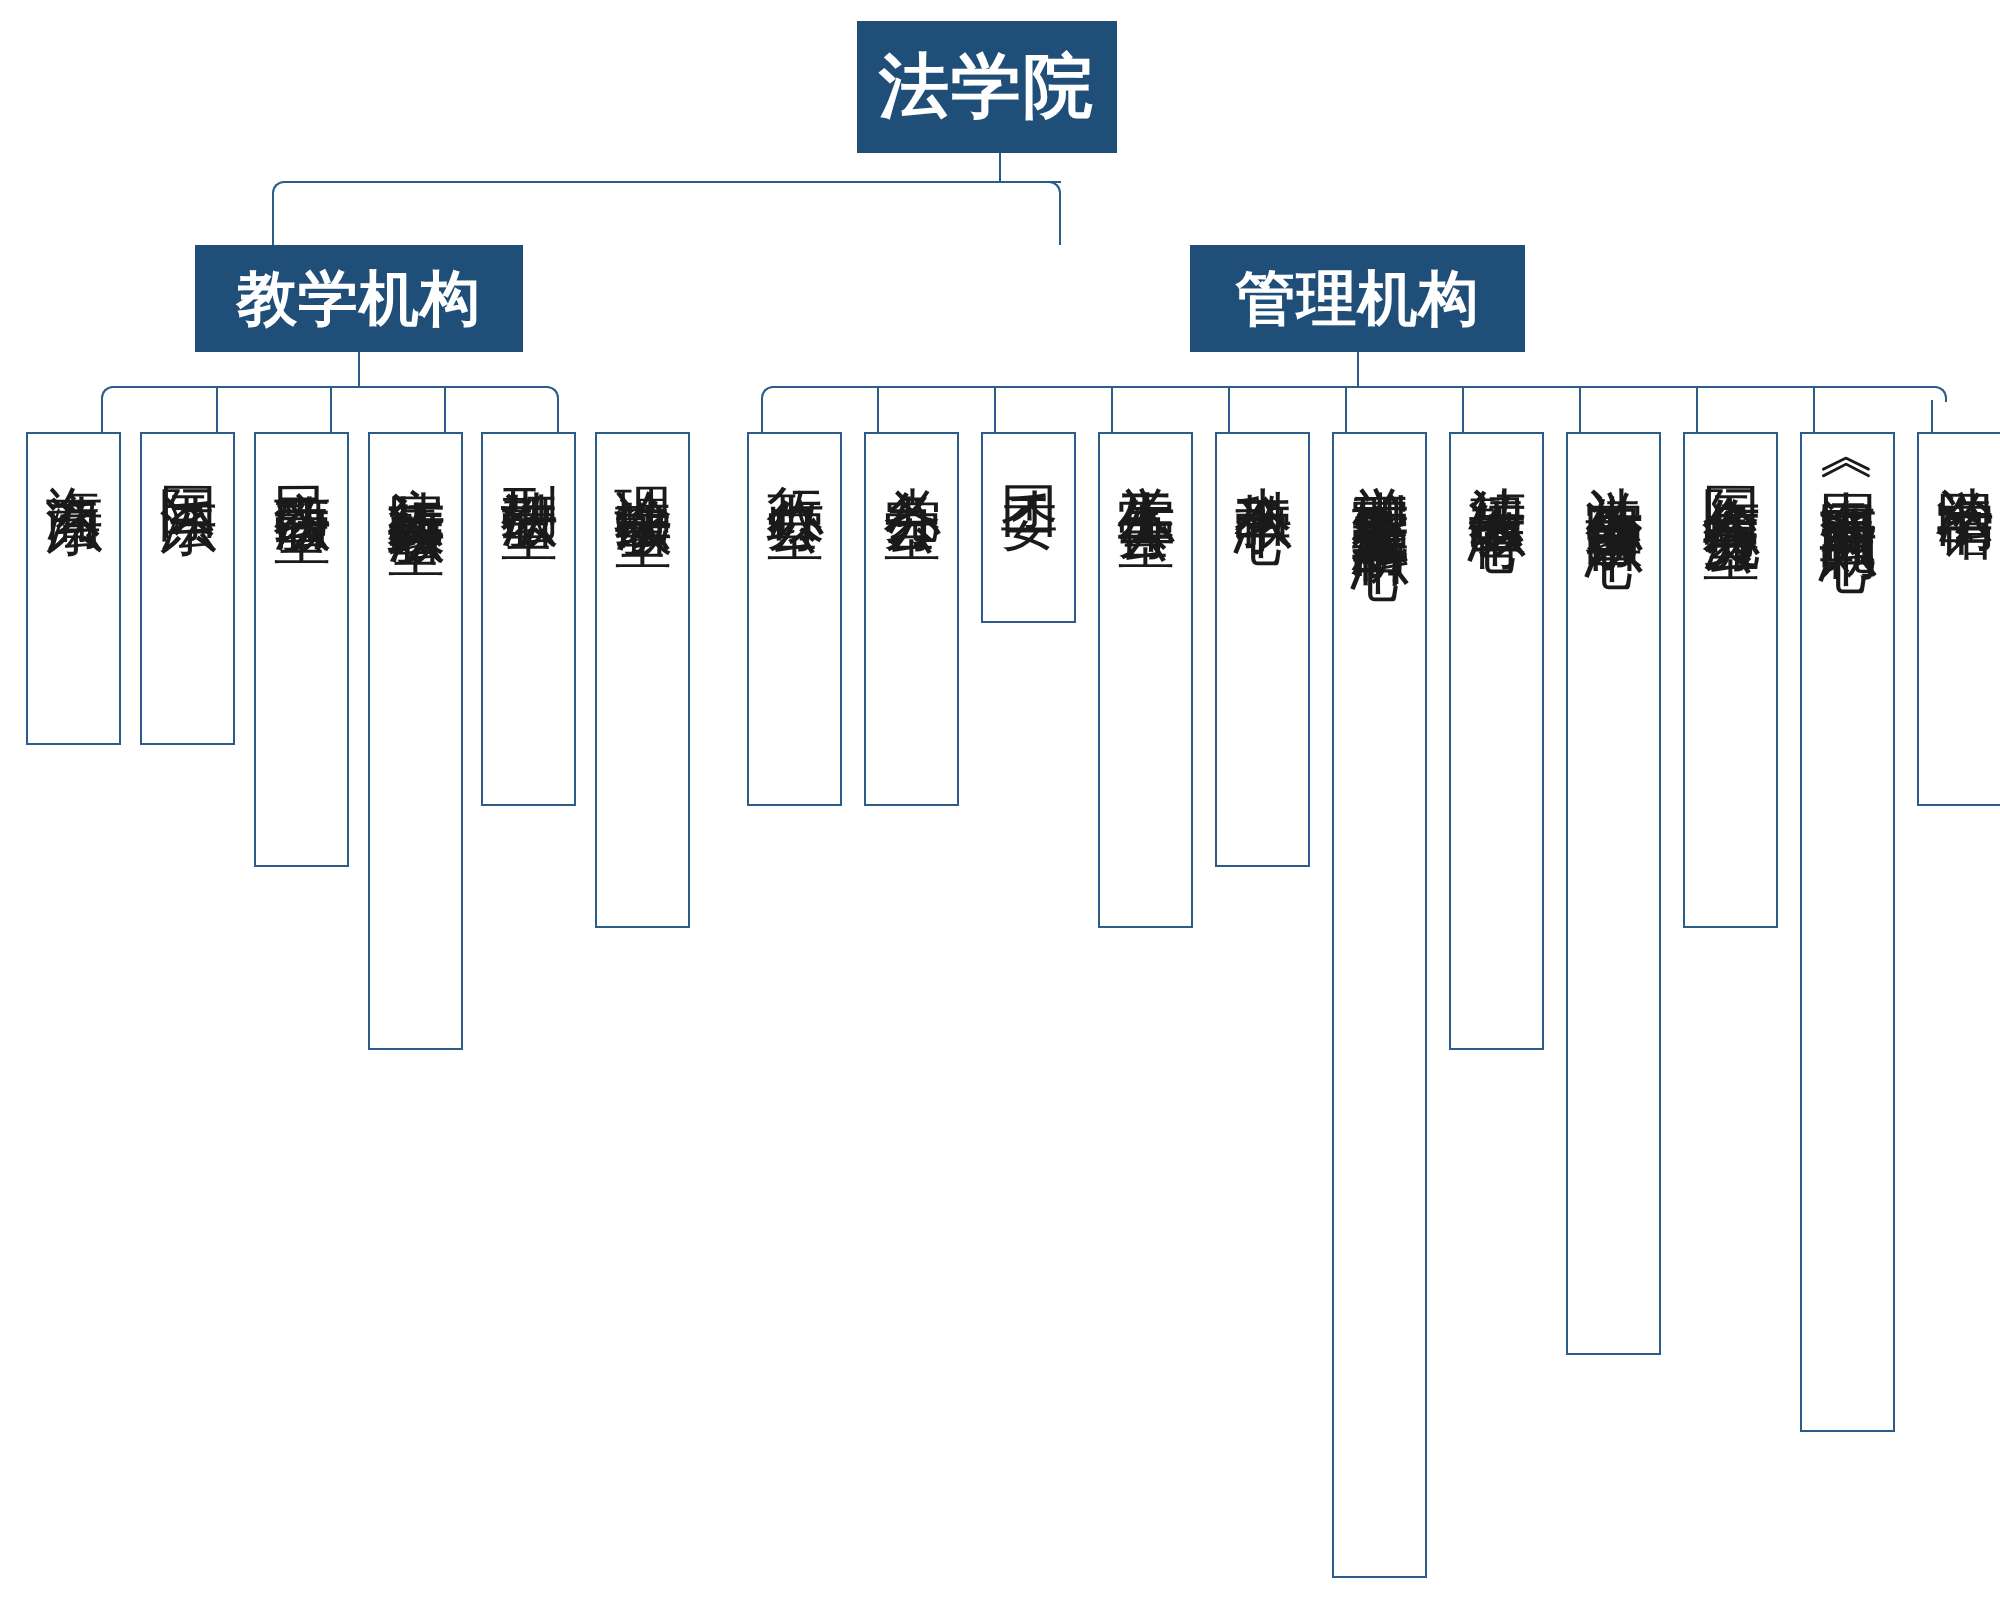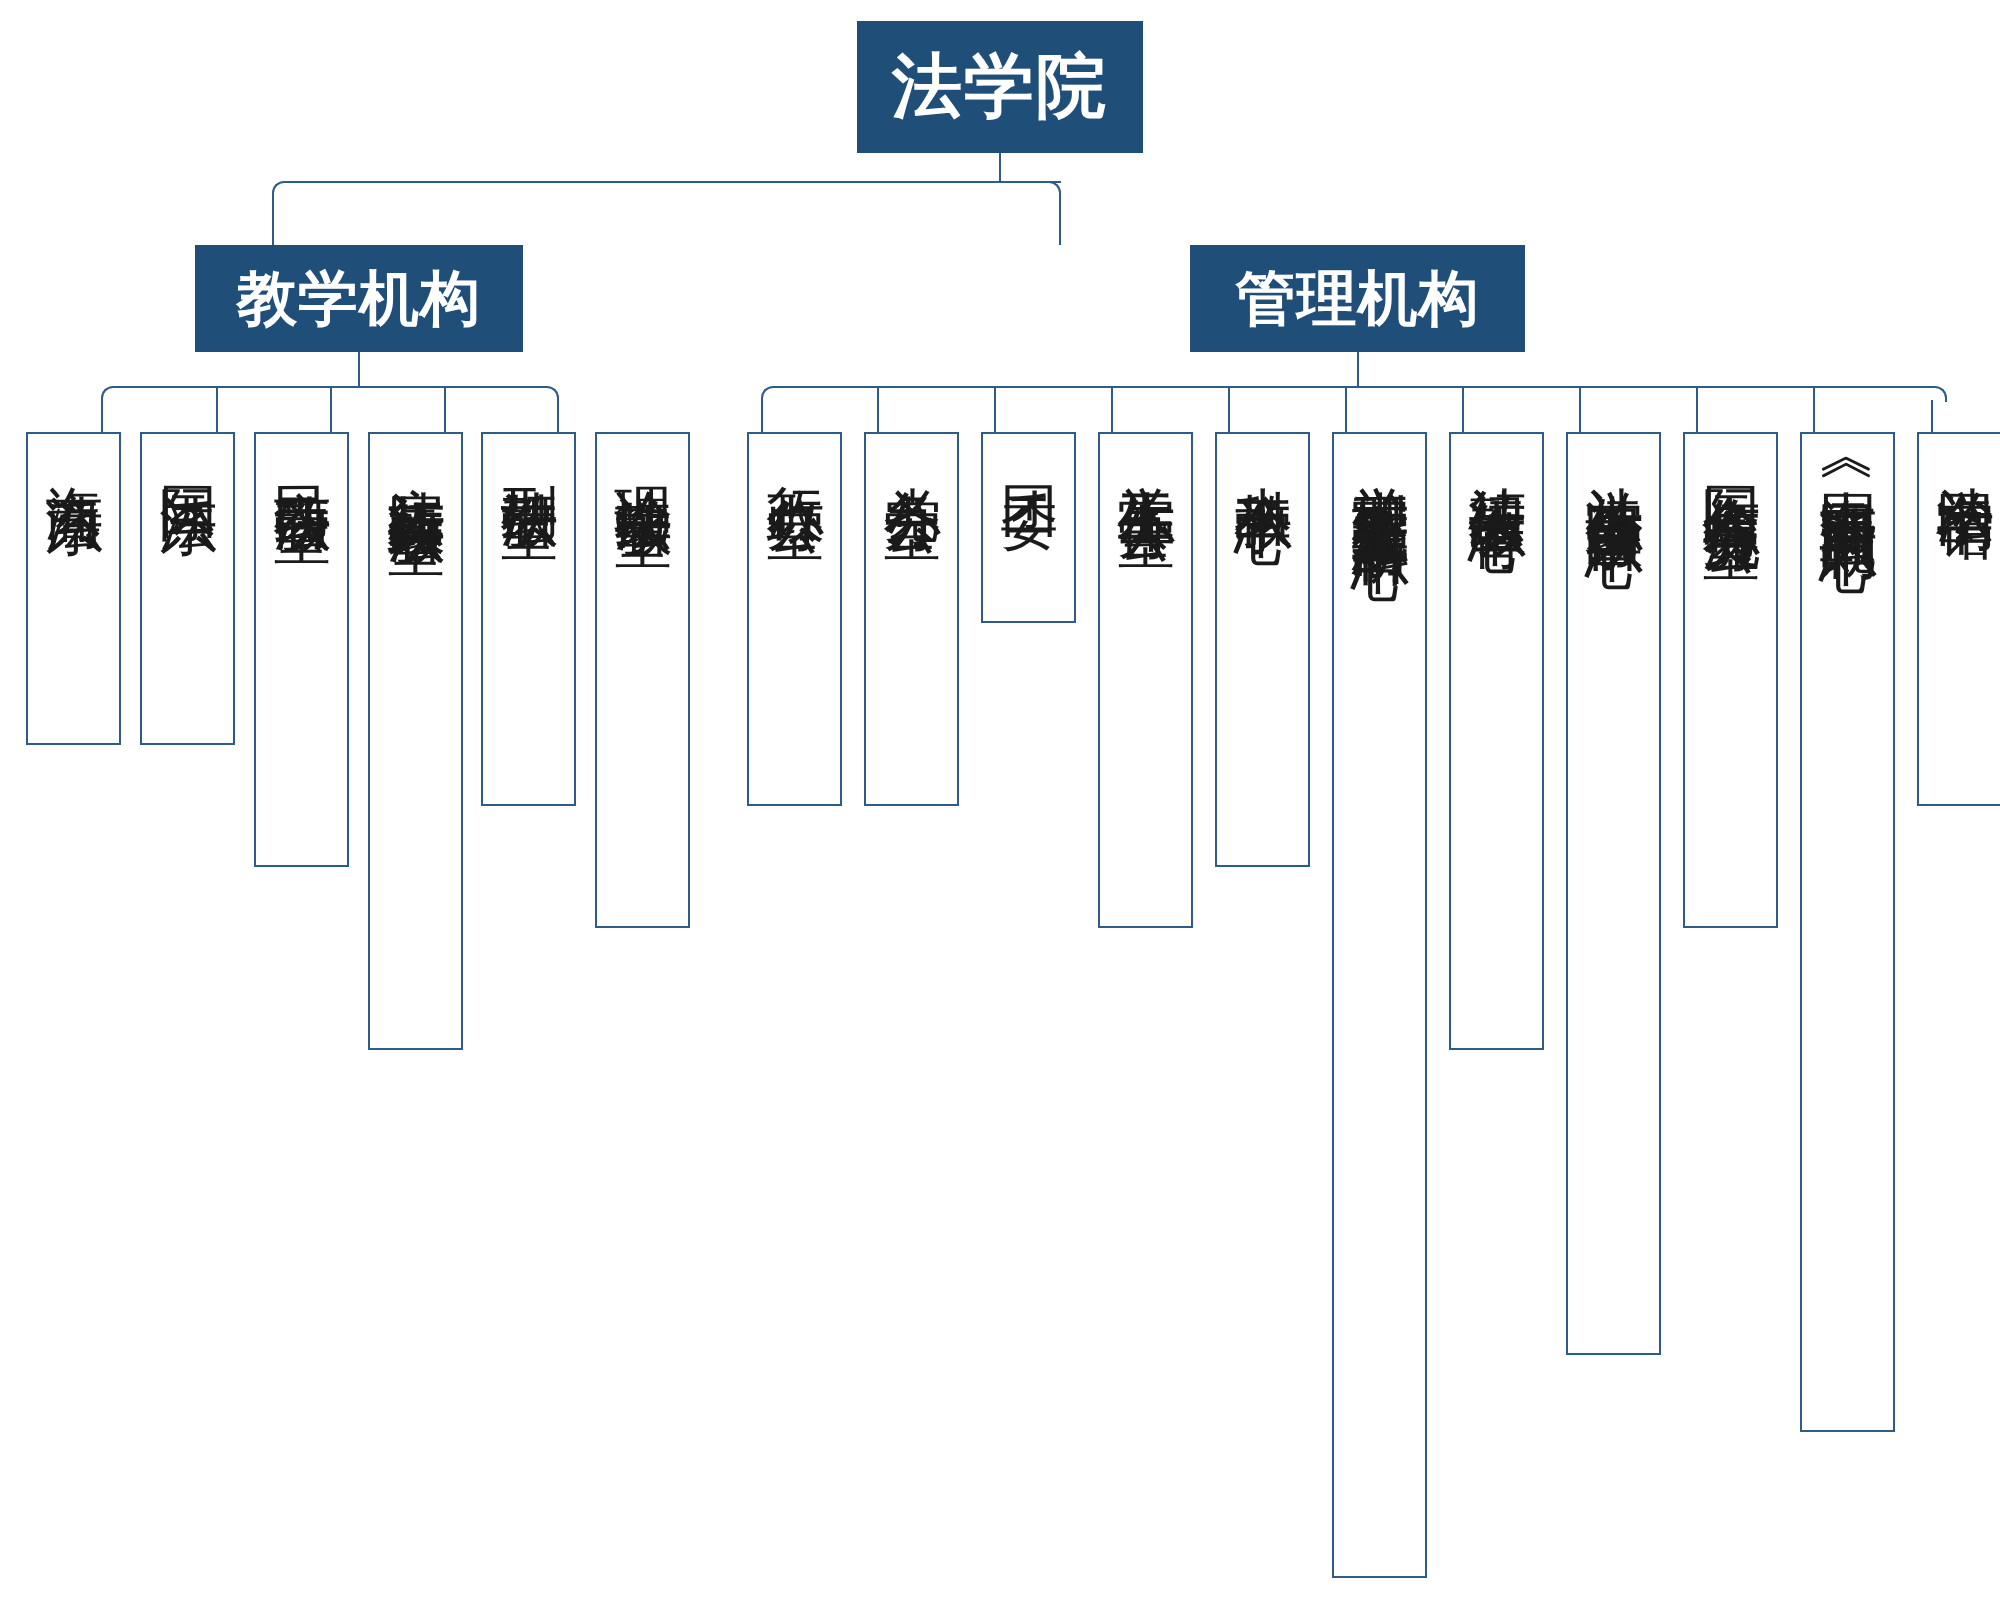--- a/index.html
+++ b/index.html
@@ -14,21 +14,21 @@
     background: #ffffff;
     overflow: hidden;
     font-family: "Liberation Serif", "DejaVu Serif", serif;
   }
 
   
   .root-box {
     position: absolute;
     left: 857px;
     top: 21px;
-    width: 286px;
+    width: 260px;
     height: 132px;
     background: #1F4E79;
     display: flex;
     align-items: center;
     justify-content: center;
     box-sizing: border-box;
   }
   .root-box .label {
     color: #ffffff;
     font-family: "Liberation Serif", "DejaVu Serif", serif;

